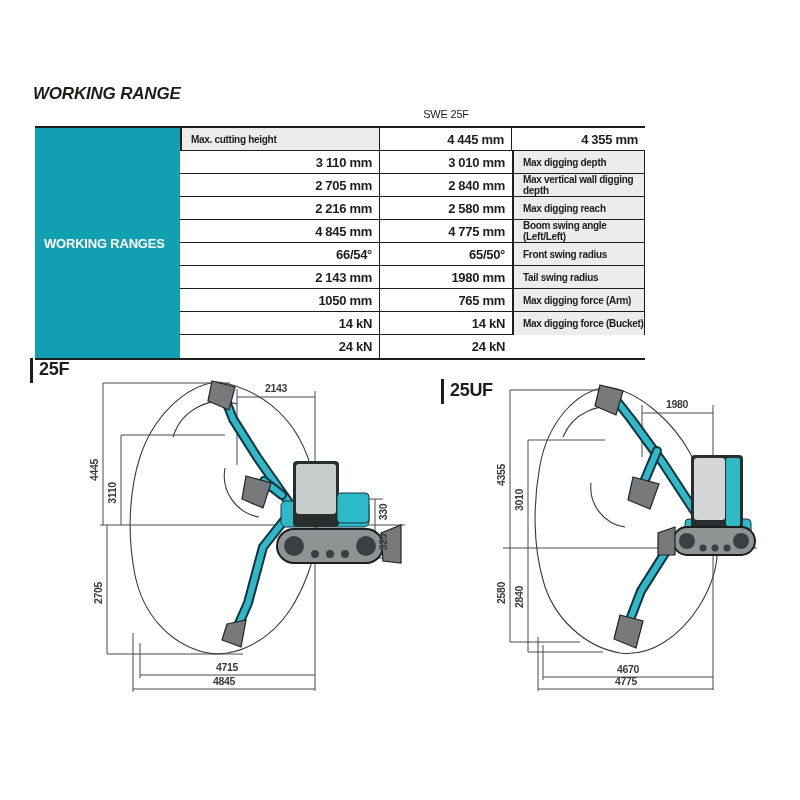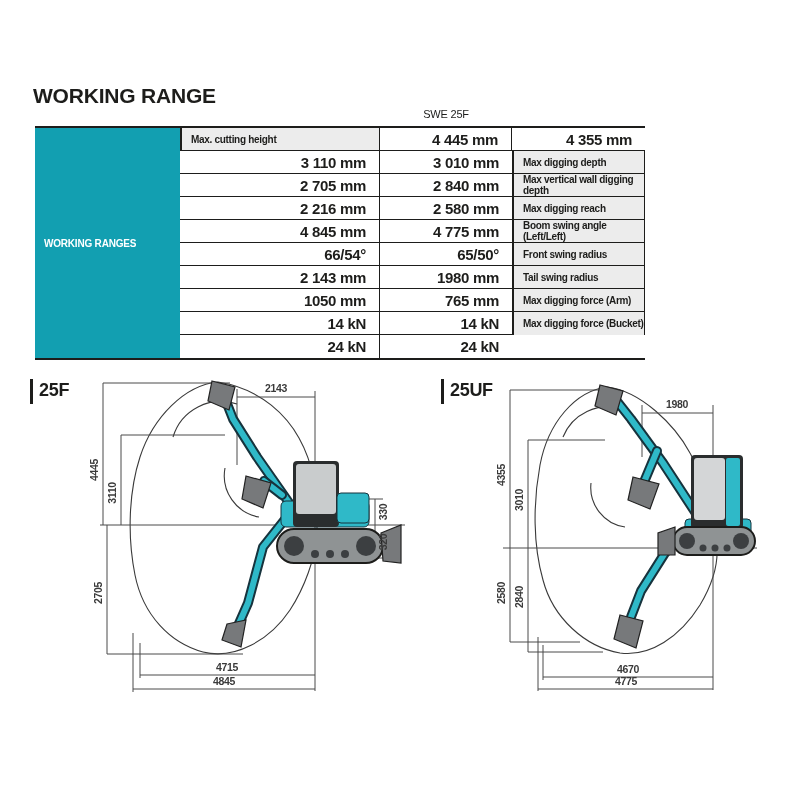--- a/index.html
+++ b/index.html
@@ -4,56 +4,56 @@
 <style>
   html,body{margin:0;padding:0;}
   body{
     width:800px;height:800px;position:relative;background:#ffffff;
     font-family:"Liberation Sans",sans-serif;color:#1d1d1b;overflow:hidden;
   }
   .cond{letter-spacing:-0.3px;}
   
   .page-title{
     position:absolute;left:33px;top:84px;margin:0;
-    font-size:21px;font-weight:800;letter-spacing:-0.2px;color:#1d1d1b;
+    font-size:17px;font-weight:800;letter-spacing:-0.2px;color:#1d1d1b;font-style:italic;
   }
   
   .colheads{position:absolute;left:35px;top:108px;width:610px;height:18px;}
   .ch{position:absolute;top:0;font-size:11px;font-weight:400;text-align:center;letter-spacing:-0.2px;}
   .ch1{left:345px;width:132px;}
   .ch2{left:477px;width:133px;margin-top:37px;}
   
   .grid{
     position:absolute;left:35px;top:126px;
     display:grid;grid-template-columns:145px 200px 132px 133px;grid-auto-rows:23px;
     border-top:2px solid #1d1d1b;border-bottom:2px solid #1d1d1b;
   }
   .side{
     grid-column:1;grid-row:1/11;background:#129FB1;color:#ffffff;
     display:flex;align-items:center;padding-left:9px;
-    font-size:10px;font-weight:700;letter-spacing:-0.2px;
+    font-size:13px;font-weight:700;letter-spacing:-0.2px;
   }
   .cl{
     background:#ECECEC;border-left:2px solid #1d1d1b;border-right:1.5px solid #1d1d1b;
     border-bottom:1.5px solid #1d1d1b;
     display:flex;align-items:center;padding-left:9px;
     font-size:10px;font-weight:700;letter-spacing:-0.3px;
   }
   .cv{
     background:#ffffff;border-bottom:1.5px solid #1d1d1b;
-    display:flex;align-items:center;justify-content:flex-end;padding-right:13px;
-    font-size:15px;font-weight:700;letter-spacing:-0.3px;
+    display:flex;align-items:center;justify-content:flex-end;padding-right:7px;
+    font-size:13px;font-weight:700;letter-spacing:-0.3px;
   }
   .cv1{border-right:1.5px solid #1d1d1b;}
   .grid > :nth-last-child(-n+3){border-bottom:none;}
   
   .dia-label{position:absolute;display:flex;gap:6px;align-items:flex-start;}
   .dia-label .bar{width:3px;height:25px;background:#1d1d1b;}
   .dia-label .txt{font-size:18px;font-weight:800;letter-spacing:-0.3px;line-height:22px;}
-  #lab25f{left:30px;top:379px;justify-content:center;}
+  #lab25f{left:30px;top:358px;justify-content:center;}
   #lab25uf{left:441px;top:379px;}
   svg{position:absolute;overflow:visible;}
   #svg25f{left:85px;top:375px;}
   #svg25uf{left:445px;top:375px;}
   svg text{
     font-family:"Liberation Sans",sans-serif;font-size:10.5px;font-weight:700;
     fill:#3a3a3a;letter-spacing:-0.3px;
   }
   .dim{stroke:#4a4a4a;stroke-width:1;fill:none;}
   .env{stroke:#3a3a3a;stroke-width:1.1;fill:none;}

